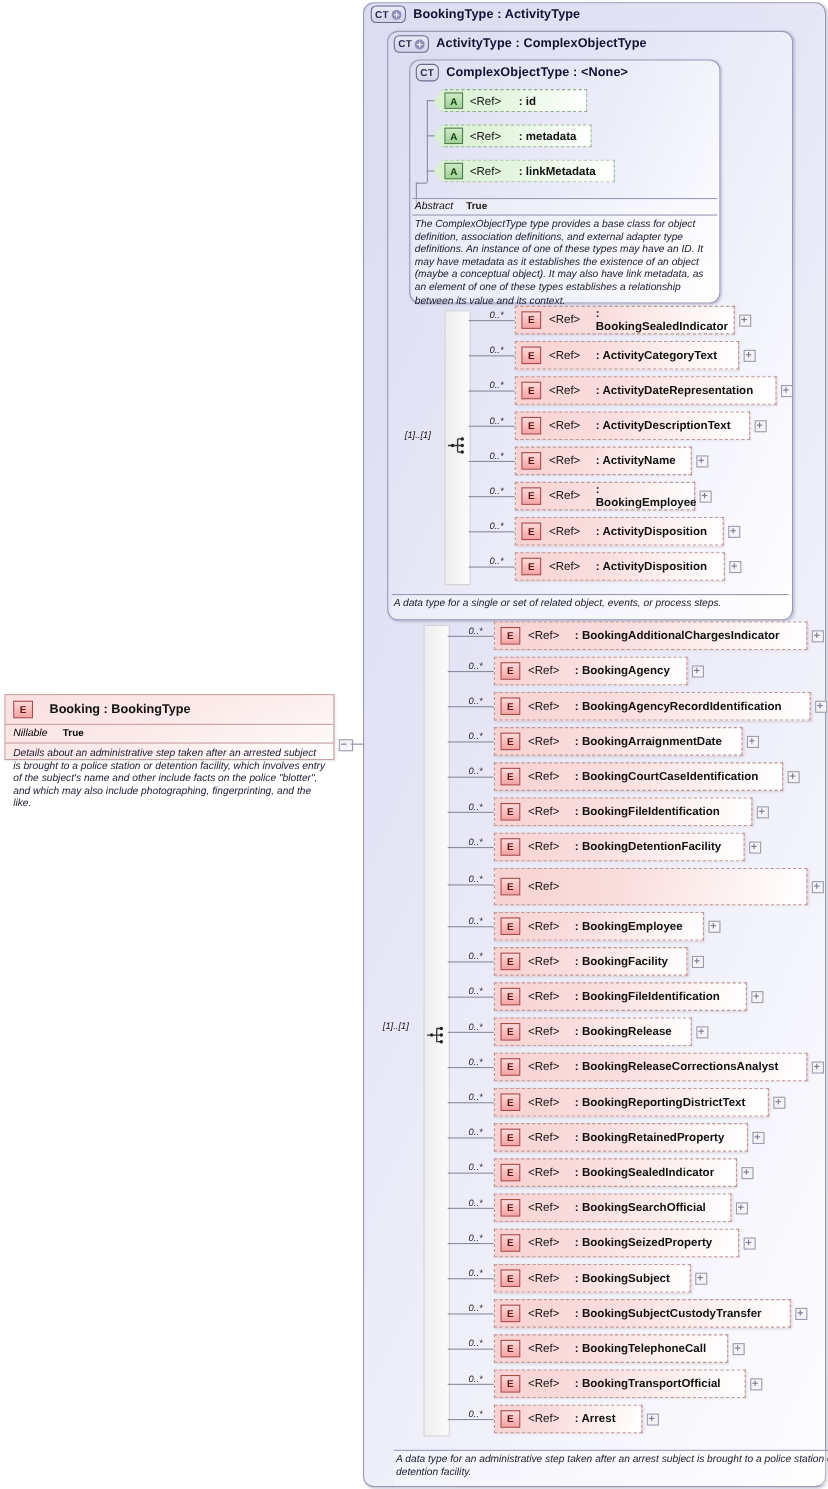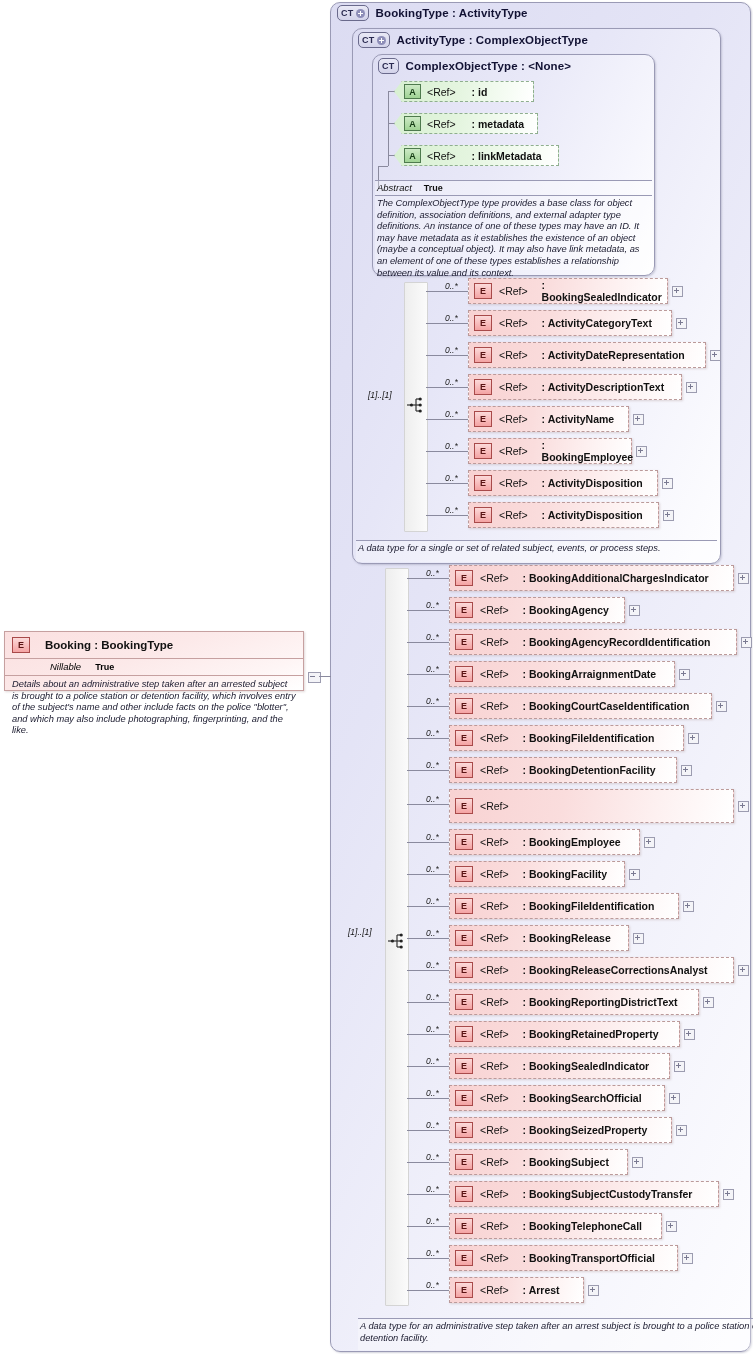--- a/index.html
+++ b/index.html
@@ -270,21 +270,21 @@
     font-size: 11.5px;
     font-weight: bold;
     color: #111;
   }
   .root-elem .re-rule { border-top: 1px solid #c6a0a0; }
   .root-elem .re-prop {
     display: flex; gap: 14px; align-items: baseline;
     padding: 2px 6px 3px 7px;
     font-size: 9.5px;
   }
-  .root-elem .re-prop .k { font-style: italic; margin-left: 38px; }
+  .root-elem .re-prop .k { font-style: italic; }
   .root-elem .re-prop .v { font-weight: bold; font-size: 9px; }
   .root-elem .re-doc {
     font-style: italic;
     font-size: 9.3px;
     line-height: 11.6px;
     padding: 3px 7px 4px 7px;
     color: #1a1a2e;
   }
 </style>
 </head>
@@ -454,21 +454,21 @@
   <div class="elem-node" style="width:191px;">
     <span class="elem-badge">E</span>
     <span class="elem-ref">&lt;Ref&gt;</span>
     <span class="elem-name">: ActivityDisposition</span>
   </div>
   <div class="expander" style="position:relative; top:8px; left:4px;"></div>
 </div>
 
 <div class="annot" style="left:356px; top:540px; width:361px; height:22px;">
   <div class="rule"></div>
-  <div class="doc">A data type for a single or set of related subject, events, or process steps.</div>
+  <div class="doc">A data type for a single or set of related object, events, or process steps.</div>
 </div>
 
 <div class="gutter-bar" style="left:385px; top:568px; width:22px; height:736px;"></div>
 
 <div class="occ-range" style="left:348px; top:927px;">[1]..[1]</div>
 
 <div class="compositor" style="left:388px; top:932px;">
   <svg width="18" height="18" viewBox="0 0 18 18">
     <line x1="0" y1="9" x2="4" y2="9" stroke="#333" stroke-width="1.2"></line>
     <circle cx="4.5" cy="9" r="1.6" fill="#222"></circle>

